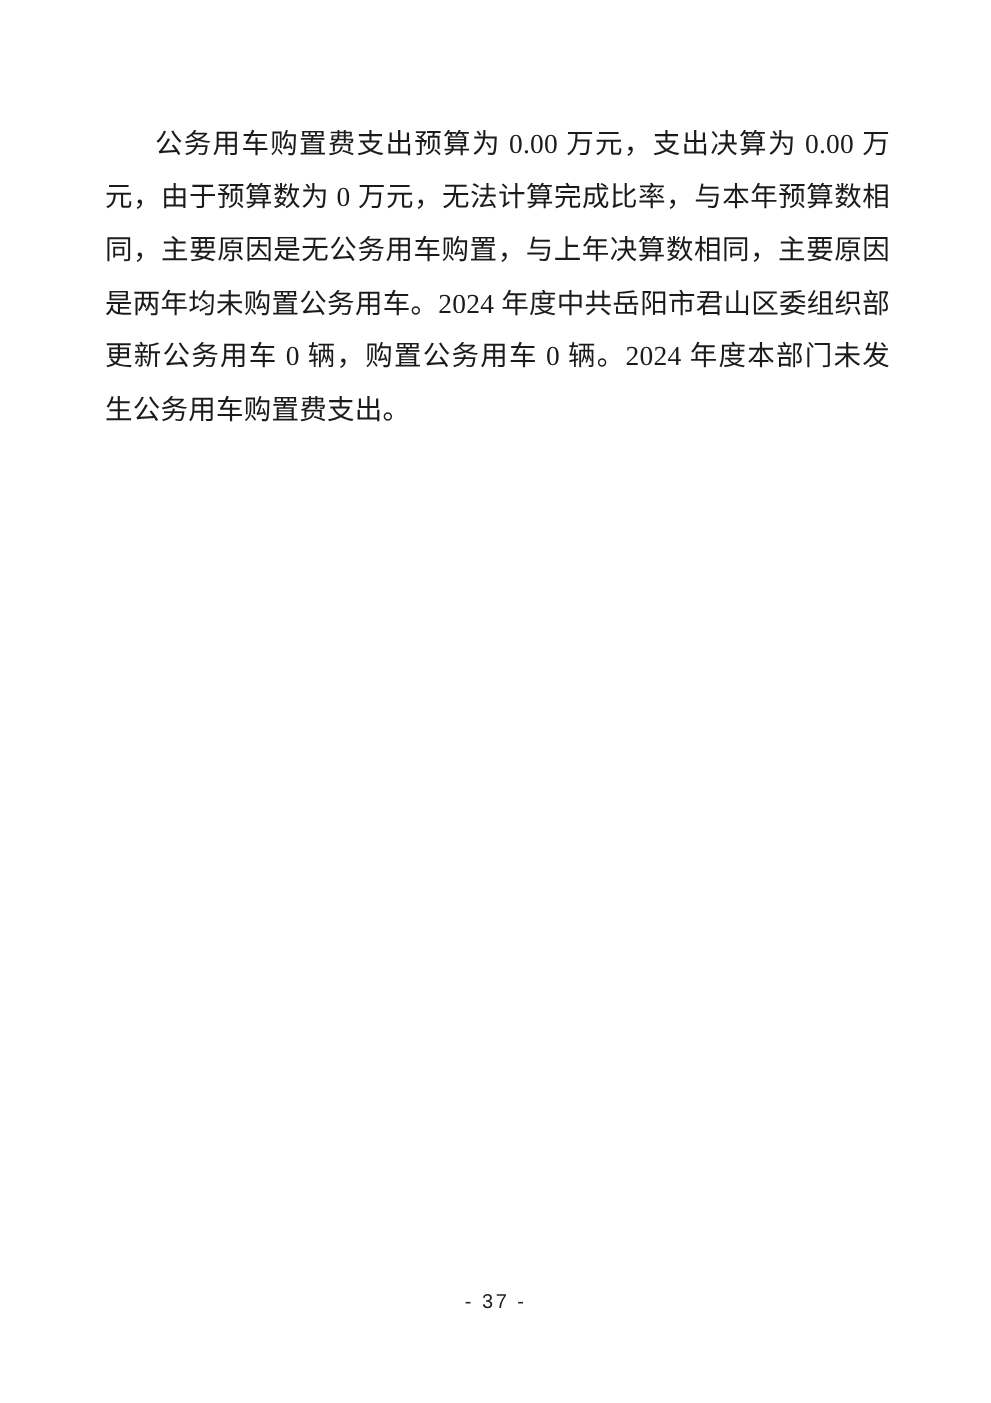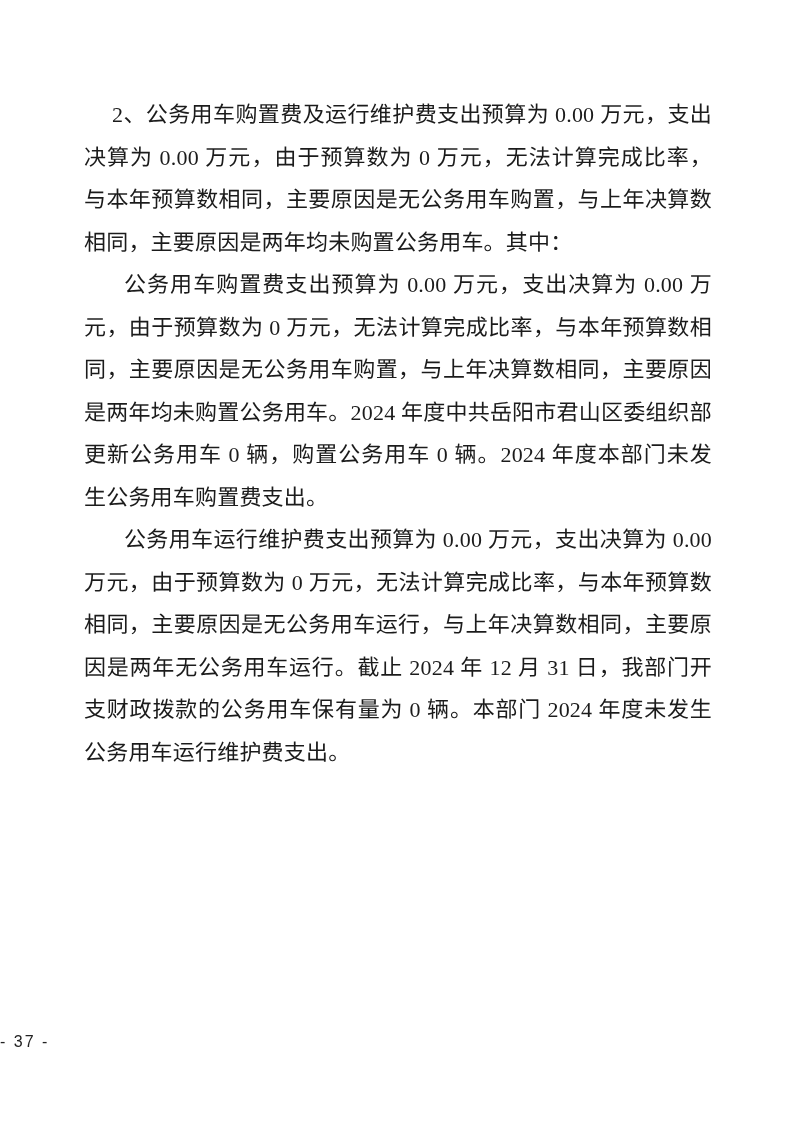--- a/index.html
+++ b/index.html
@@ -33,37 +33,35 @@
     word-break: break-all;
   }
   
   .text-block p.para-numbered { text-indent: 28px; }
   .text-block p.para-plain    { text-indent: 40px; }
   .page-footer {
     position: absolute;
     left: 0;
     top: 1033px;
     width: 100%;
-    text-align: left;
+    text-align: center;
   }
   .page-number {
     font-size: 16px;
     letter-spacing: 2px;
     color: #222222;
     font-family: "Liberation Sans", "DejaVu Sans", sans-serif;
   }
 </style>
 </head>
 <body>
 
 <div class="page">
 
   <div class="text-block">
-    <p class="para-numbered">2、公务用车购置费及运行维护费支出预算为 0.00 万元，支出决算为 0.00 万元，由于预算数为 0 万元，无法计算完成比率，与本年预算数相同，主要原因是无公务用车购置，与上年决算数相同，主要原因是两年均未购置公务用车。其中：</p>
     <p class="para-plain">公务用车购置费支出预算为 0.00 万元，支出决算为 0.00 万元，由于预算数为 0 万元，无法计算完成比率，与本年预算数相同，主要原因是无公务用车购置，与上年决算数相同，主要原因是两年均未购置公务用车。2024 年度中共岳阳市君山区委组织部更新公务用车 0 辆，购置公务用车 0 辆。2024 年度本部门未发生公务用车购置费支出。</p>
-    <p class="para-plain">公务用车运行维护费支出预算为 0.00 万元，支出决算为 0.00 万元，由于预算数为 0 万元，无法计算完成比率，与本年预算数相同，主要原因是无公务用车运行，与上年决算数相同，主要原因是两年无公务用车运行。截止 2024 年 12 月 31 日，我部门开支财政拨款的公务用车保有量为 0 辆。本部门 2024 年度未发生公务用车运行维护费支出。</p>
   </div>
 
   <div class="page-footer">
     <span class="page-number">- 37 -</span>
   </div>
 
 </div>
 
 </body></html>

